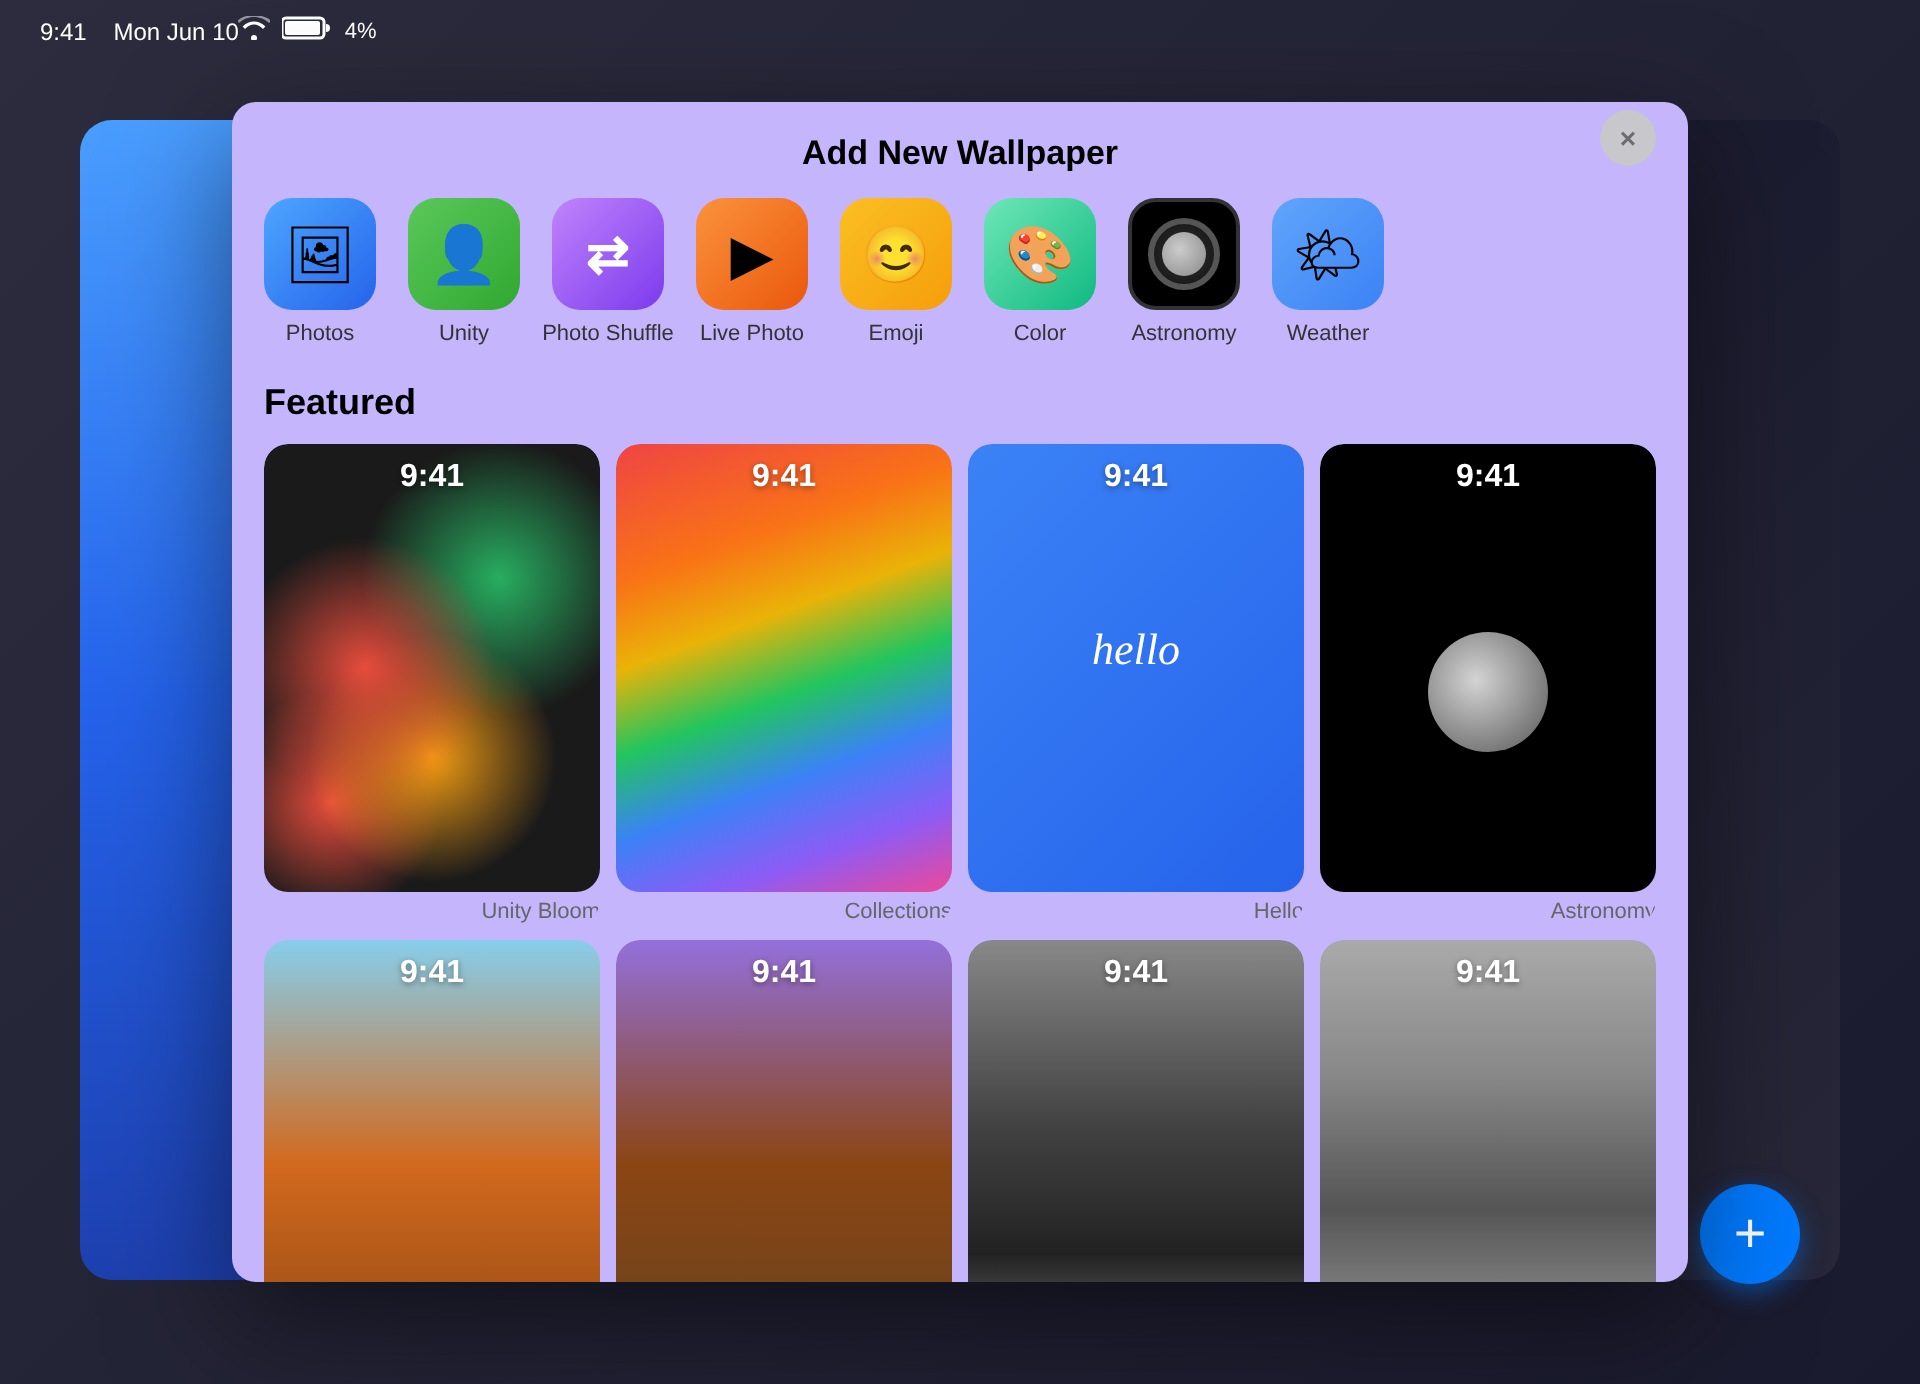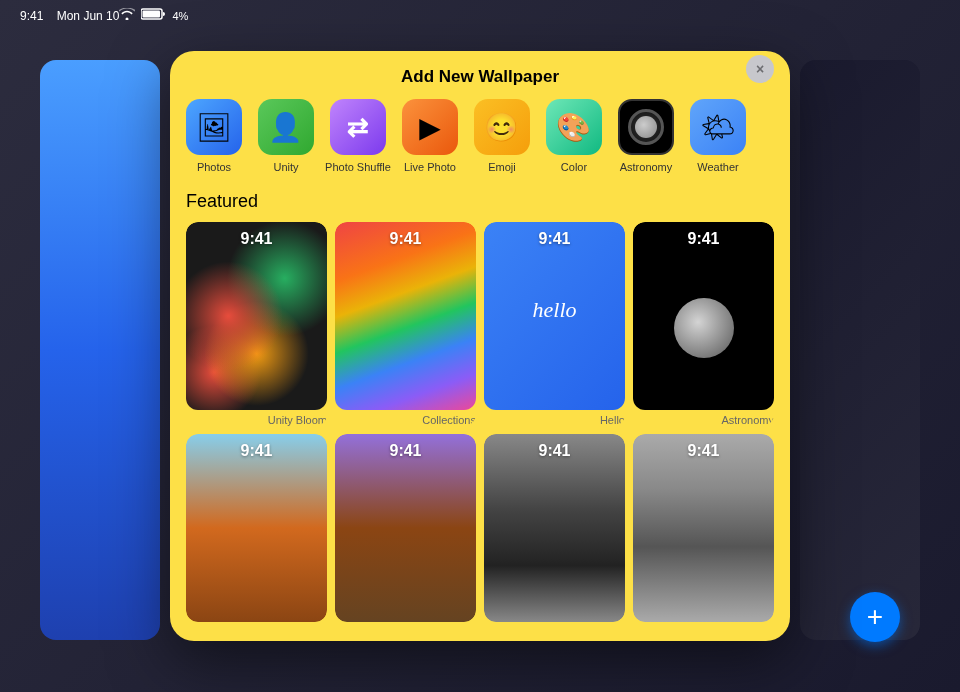--- a/index.html
+++ b/index.html
@@ -92,24 +92,24 @@
       align-items: center;
       gap: 6px;
     }
 
     
     .modal {
       position: absolute;
       left: 50%;
       top: 50%;
       transform: translate(-50%, -50%);
-      width: 620px;
+      width: 728px;
       height: 590px;
-      background: #fde047;
-      border-radius: 24px;
+      background: #c4b5fd;
+      border-radius: 12px;
       overflow: hidden;
       z-index: 20;
       box-shadow: 0 20px 60px rgba(0,0,0,0.5);
     }
 
     .modal-header {
       padding: 16px 20px 0;
       display: flex;
       align-items: center;
       justify-content: center;
@@ -193,21 +193,21 @@
       height: calc(100% - 120px);
       padding: 12px 16px;
       scrollbar-width: none;
     }
 
     .modal-content::-webkit-scrollbar { display: none; }
 
     
     .section-title {
       font-size: 18px;
-      font-weight: 400;
+      font-weight: 700;
       color: #000;
       margin-bottom: 10px;
       margin-top: 6px;
     }
 
     
     .featured-grid {
       display: grid;
       grid-template-columns: repeat(4, 1fr);
       gap: 8px;

